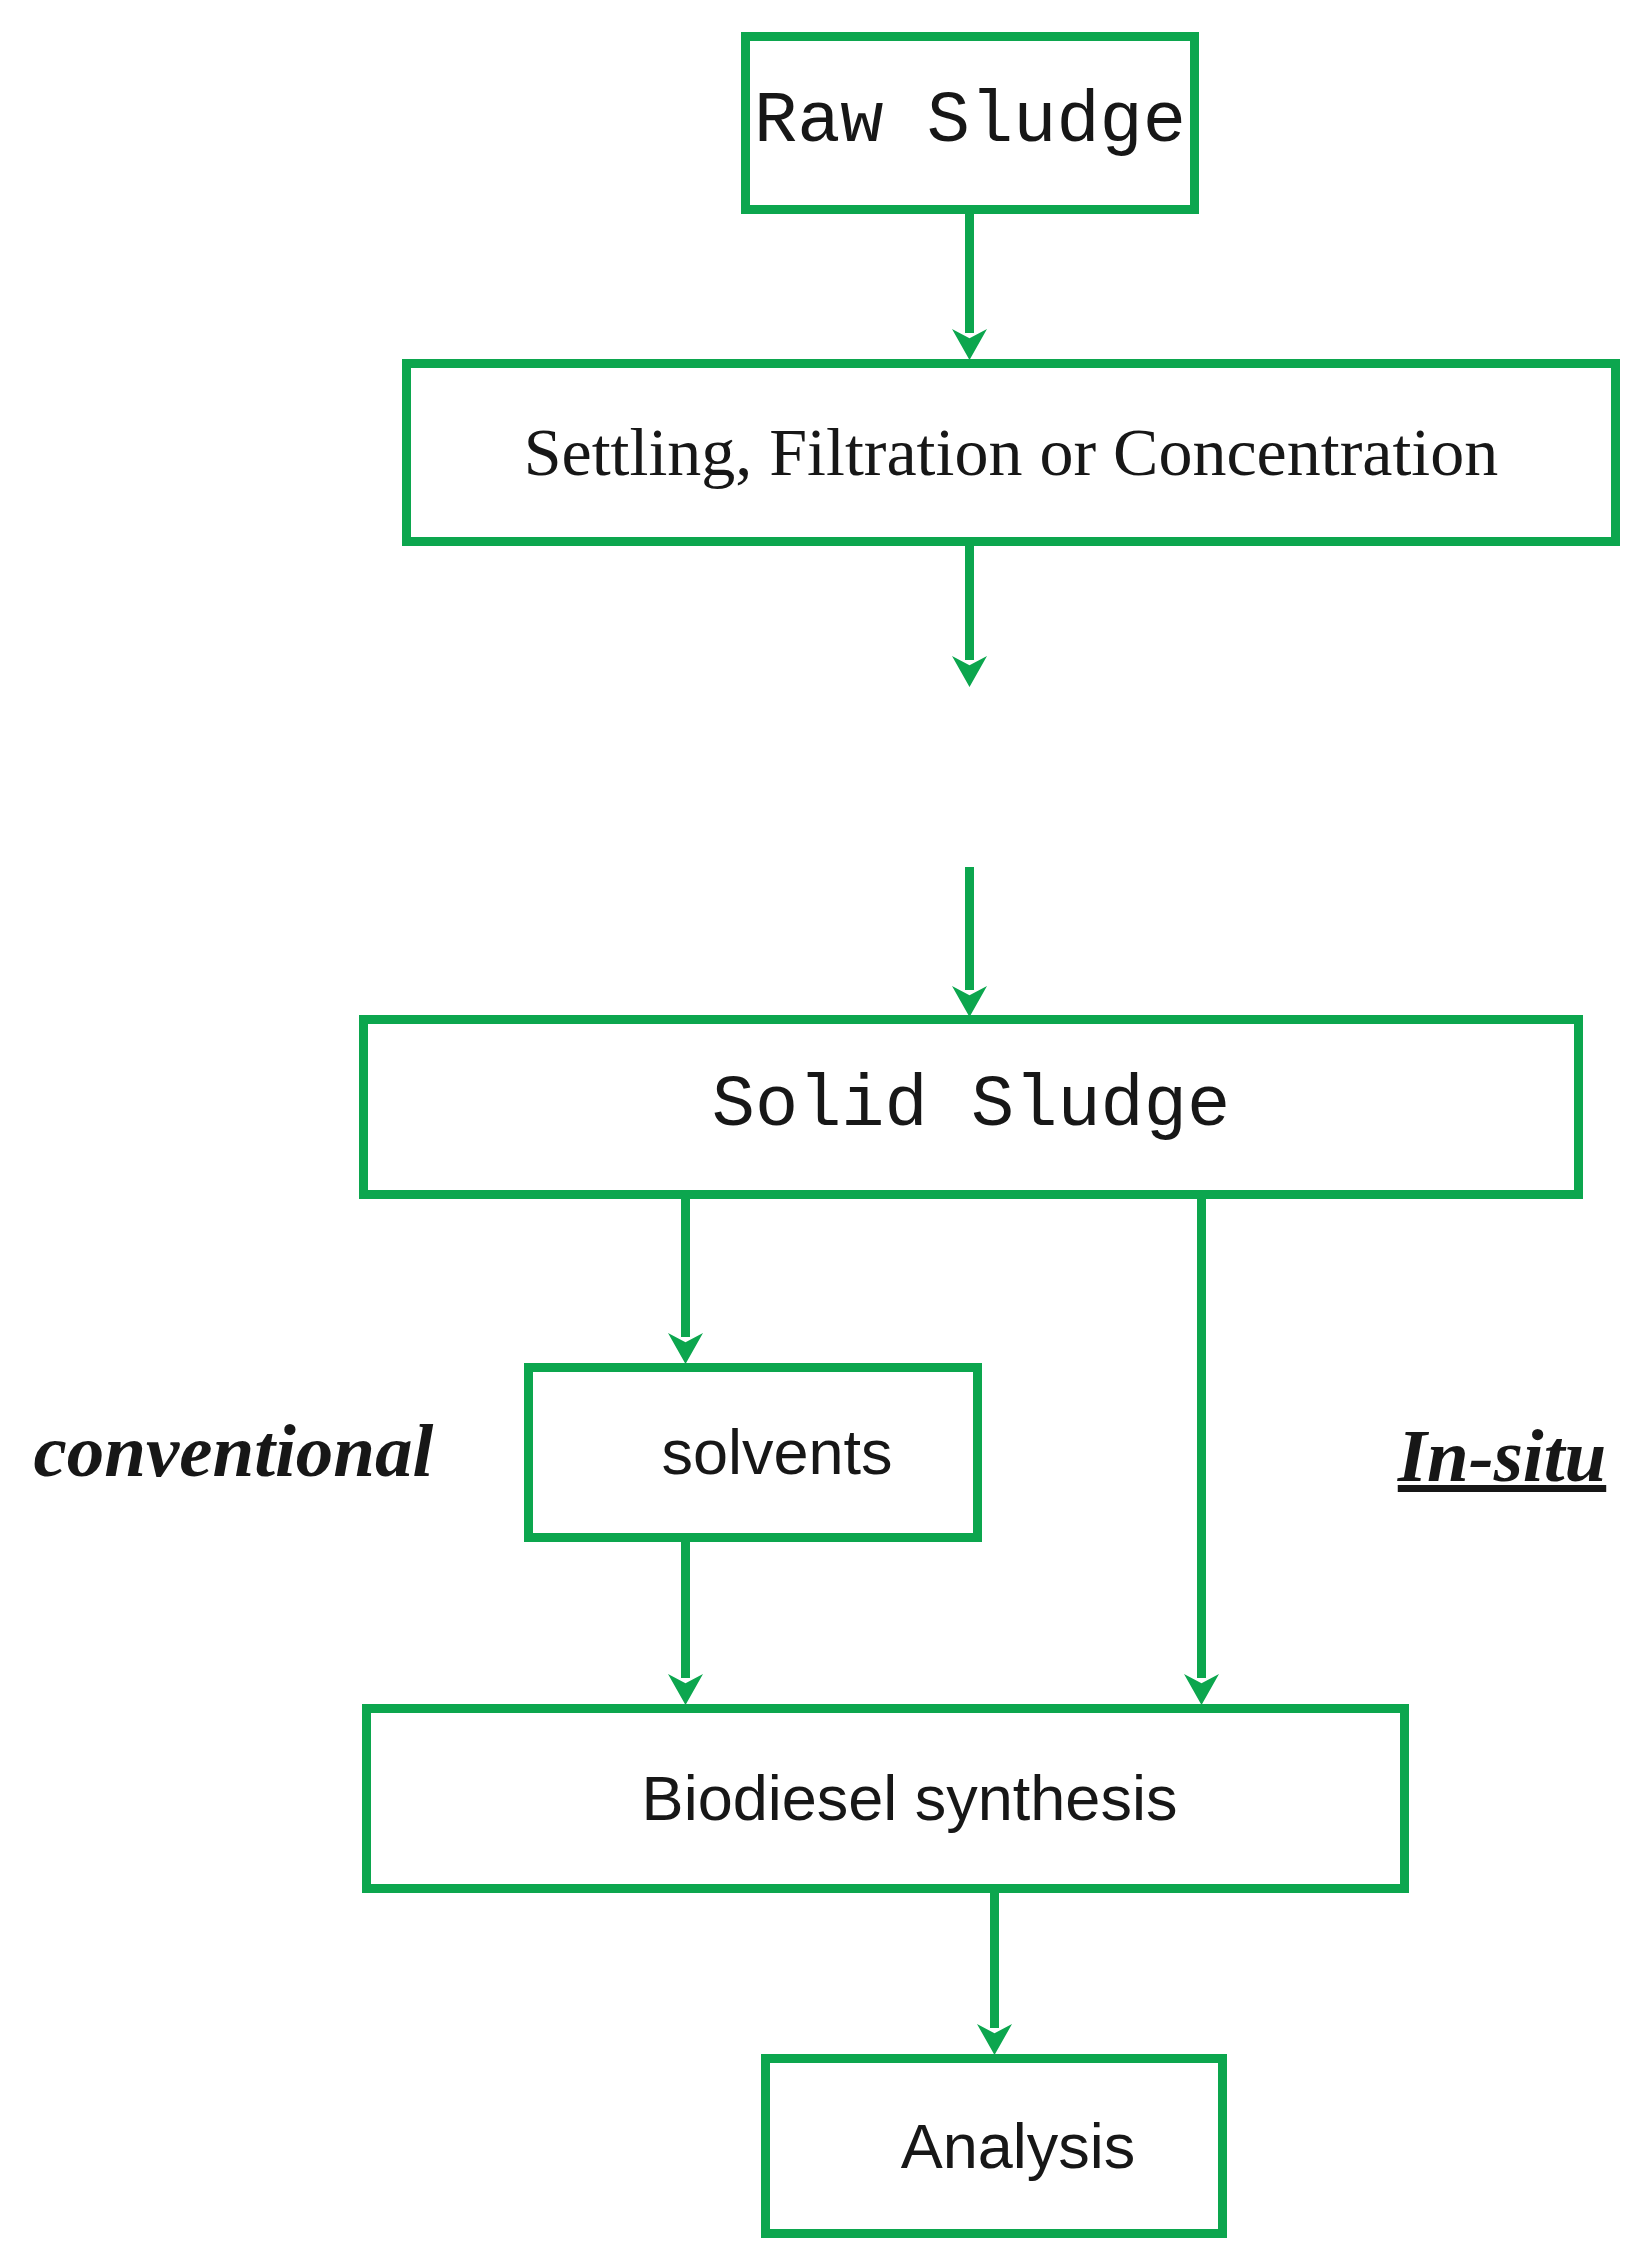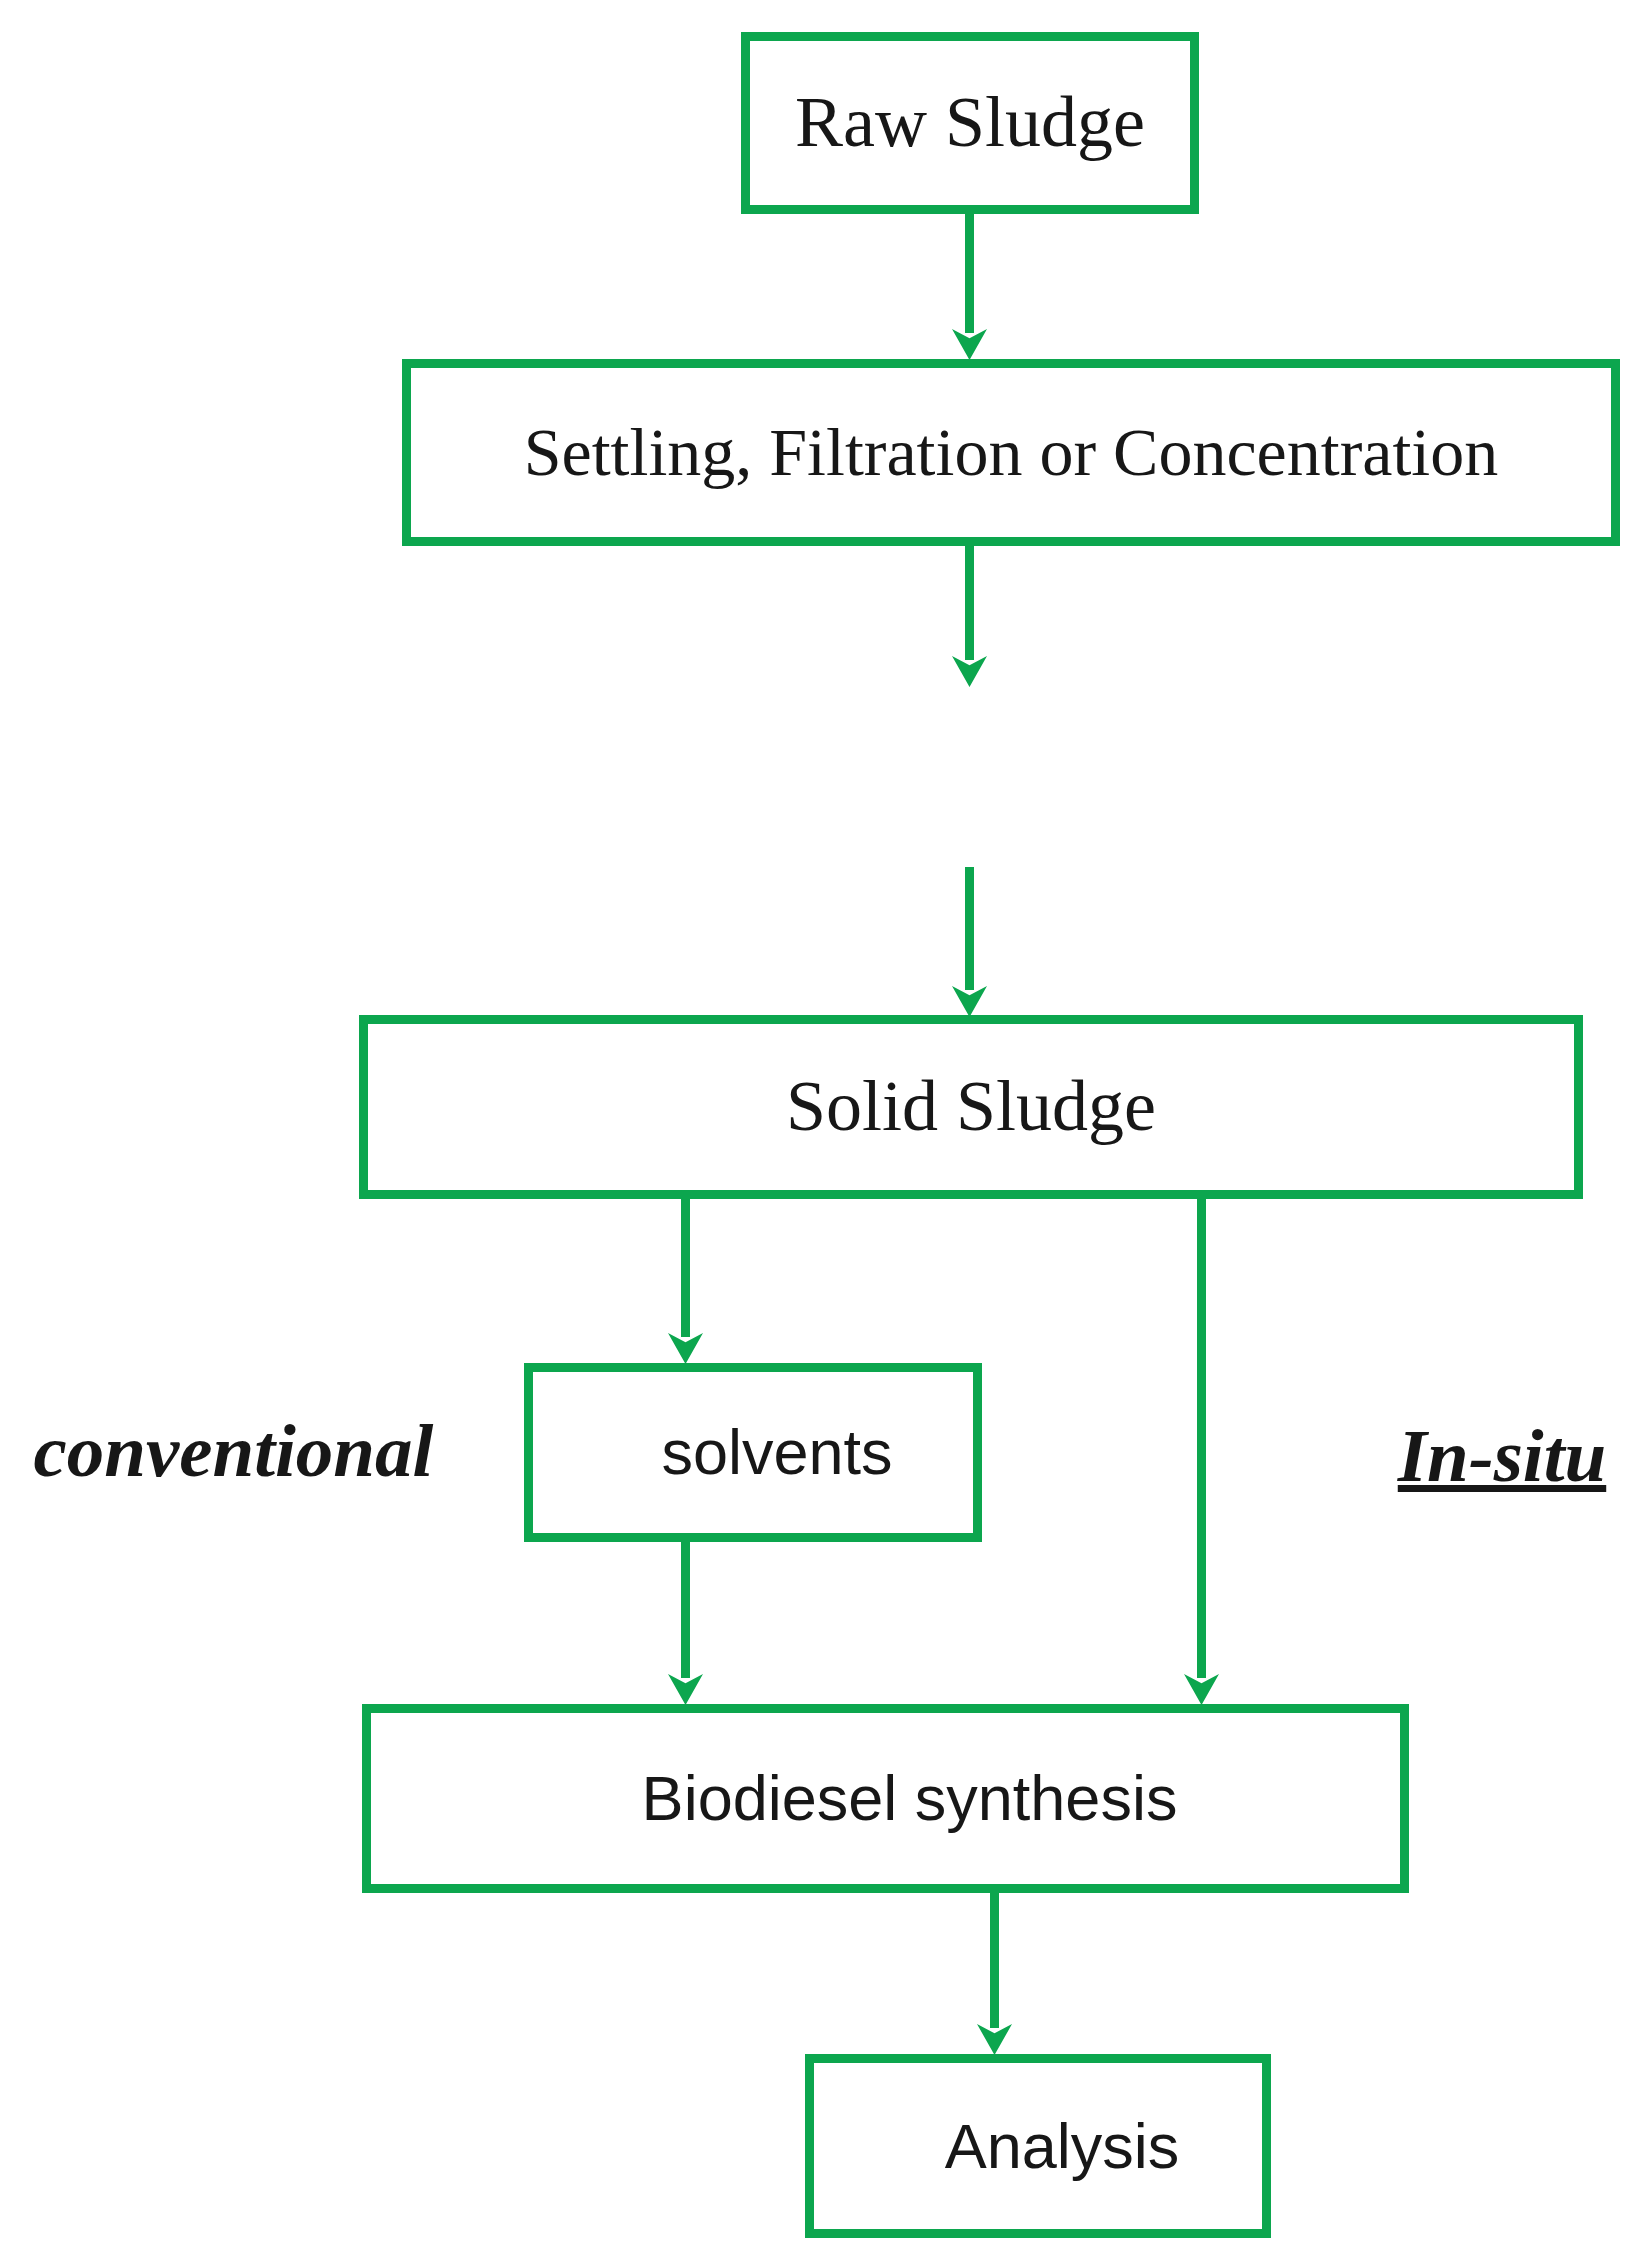--- a/index.html
+++ b/index.html
@@ -29,31 +29,31 @@
     align-items: center;
     justify-content: center;
     text-align: center;
     color: var(--text-color);
   }
   .node .label {
     display: block;
     white-space: nowrap;
     line-height: 1.05;
   }
-  .font-serif { font-family: Liberation Serif, serif; font-size: 72px; }
+  .font-serif { font-family: Liberation Mono, monospace; font-size: 72px; }
   .font-serif-wide { font-family: "Liberation Serif", "DejaVu Serif", serif; font-size: 68px; margin-left: 39px; }
   .font-sans { font-family: "Liberation Sans", "DejaVu Sans", sans-serif; font-size: 63px; padding-left: 48px; }
 
   #n-raw       { left: 741px; top: 32px;   width: 458px;  height: 182px; }
   #n-settling  { left: 363px;  top: 359px;  width: 1218px; height: 187px; }
   #n-drying    { left: 739px; top: 686px;  width: 456px;  height: 182px; }
   #n-solid     { left: 359px;  top: 1015px; width: 1224px; height: 184px; }
   #n-solvents  { left: 524px;  top: 1363px; width: 458px;  height: 179px; }
   #n-biodiesel { left: 362px;  top: 1704px; width: 1047px; height: 189px; }
-  #n-analysis  { left: 761px; top: 2054px; width: 466px;  height: 184px; margin-left: 44px; }
+  #n-analysis  { left: 761px; top: 2054px; width: 466px;  height: 184px; }
 
   
   .arrow {
     position: absolute;
     width: 35px;
     display: flex;
     flex-direction: column;
     align-items: center;
     color: var(--accent-green);
   }

